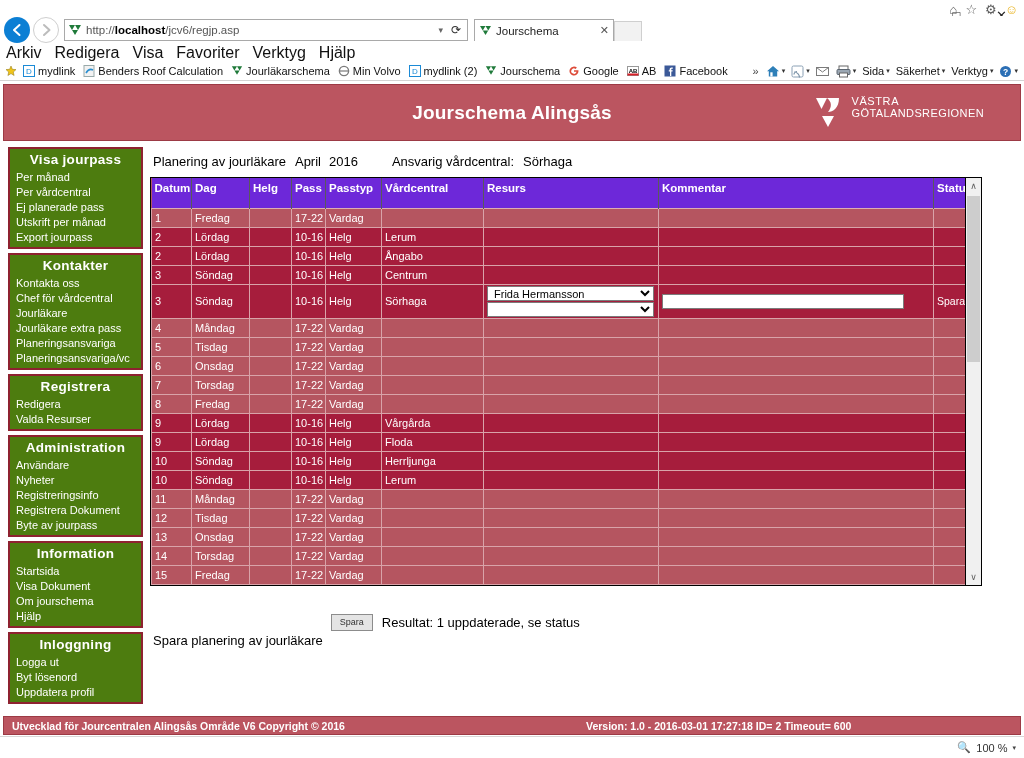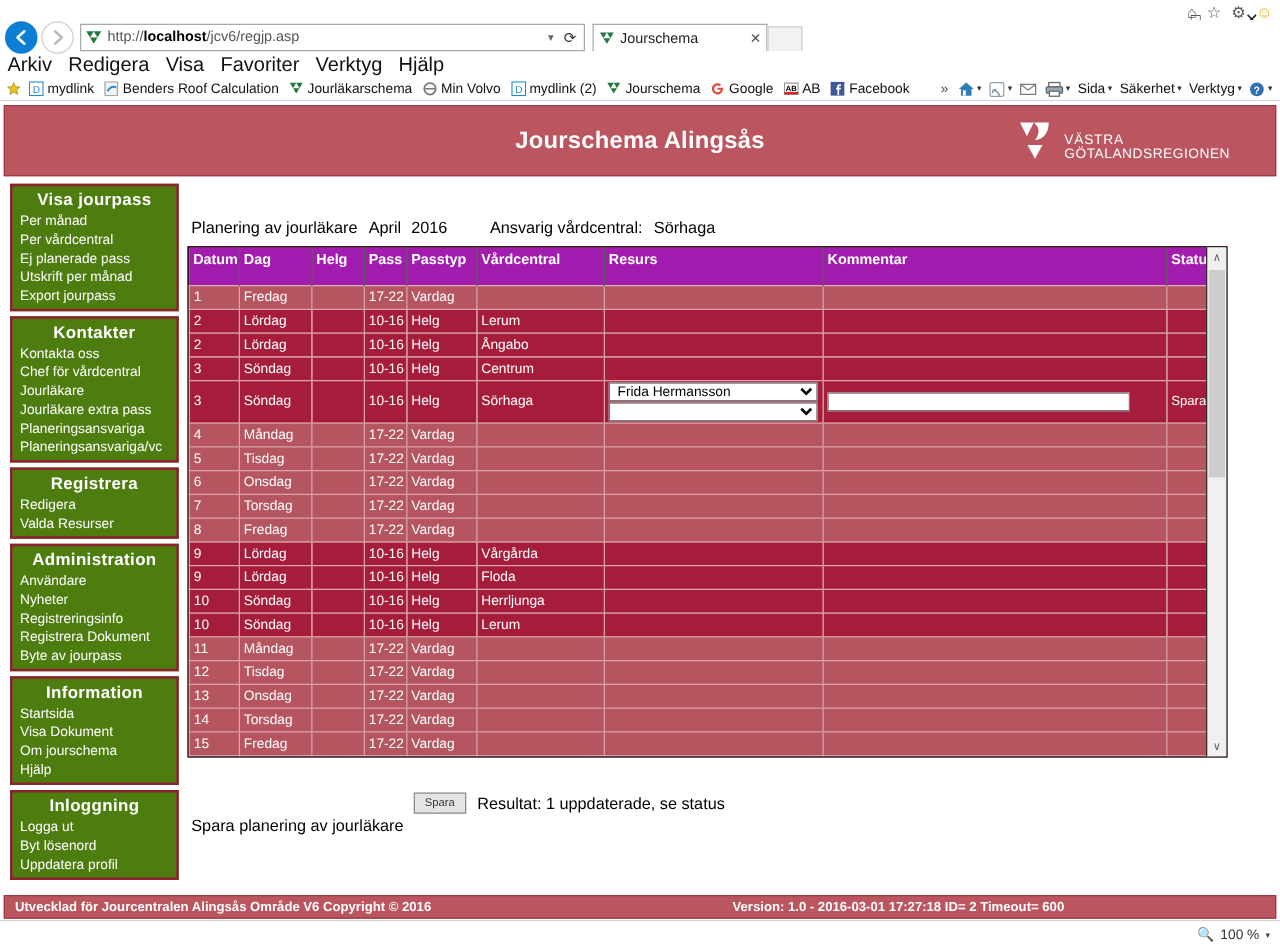--- a/index.html
+++ b/index.html
@@ -61,48 +61,48 @@
   .cmdbar .dn { font-size:7px; color:#333; }
 
   .chrome-sep { height:1px; background:#d4d4d4; }
 
   
   #page { flex:1 1 auto; position:relative; background:#ffffff; overflow:hidden; }
 
   .banner { margin:3px 3px 0 3px; height:57px; background:#bb5560; border:1px solid #9c3a45;
             position:relative; display:flex; align-items:center; justify-content:center; }
   .banner-title { color:#ffffff; font-size:19px; font-weight:bold; letter-spacing:.2px; }
-  .banner-logo { position:absolute; right:36px; top:11px; display:flex; align-items:flex-end; gap:10px; color:#fff; }
+  .banner-logo { position:absolute; right:36px; top:11px; display:flex; align-items:flex-start; gap:10px; color:#fff; }
   .logo-mark { width:26px; height:34px; position:relative; }
   .logo-text { line-height:1.05; }
   .logo-l1 { font-size:11px; letter-spacing:.6px; }
   .logo-l2 { font-size:11px; letter-spacing:.4px; }
 
   .bodyarea { display:flex; padding:6px 3px 0 8px; }
 
   
   .sidebar { width:135px; flex:0 0 135px; display:flex; flex-direction:column; gap:4px; }
   .menubox { border:2px solid #8e2230; background:#4d7c0f; }
   .menubox-title { text-align:center; color:#ffffff; font-weight:bold; font-size:13.5px;
                    padding:3px 0 3px; letter-spacing:.3px; }
   .menubox ul { list-style:none; margin:0; padding:0 0 2px 0; }
   .menubox li { color:#ffffff; font-size:11px; padding:1px 0 1px 6px; line-height:13px; cursor:pointer; }
 
   
   .main { flex:1 1 auto; padding-left:7px; padding-right:4px; }
   .planhead { font-size:13px; color:#000; padding:7px 0 8px 3px; display:flex; align-items:baseline; }
   .planhead .sp1 { padding-right:9px; }
   .planhead .sp2 { padding-right:8px; }
-  .planhead .sp3 { padding-right:34px;margin-top:20px; }
+  .planhead .sp3 { padding-right:34px; }
   .planhead .sp4 { padding-right:9px; }
 
   .gridwrap { position:relative; width:832px; border:1px solid #000; background:#b55560; }
 
   table.sched { border-collapse:collapse; width:815px; table-layout:fixed; }
-  table.sched th { background:#a21caf; color:#ffffff; font-size:11.5px; font-weight:bold;
+  table.sched th { background:#6d28d9; color:#ffffff; font-size:11.5px; font-weight:bold;
                    text-align:left; padding:2px 0 12px 3px; border-right:1px solid #5a5a5a;
                    height:30px; }
   table.sched td { font-size:11px; color:#ffffff; padding:1px 0 1px 3px; height:19px;
                    border:1px solid #d9a3a9; border-top-color:#dcaeb3; vertical-align:middle;
                    overflow:hidden; white-space:nowrap; }
   tr.vardag td { background:#b55560; }
   tr.helg   td { background:#a61d3c; }
   tr.sel td   { background:#a61d3c; height:34px; }
   td.c-komm, td.c-res, td.c-stat { border-color:#6e6e6e; }
 

